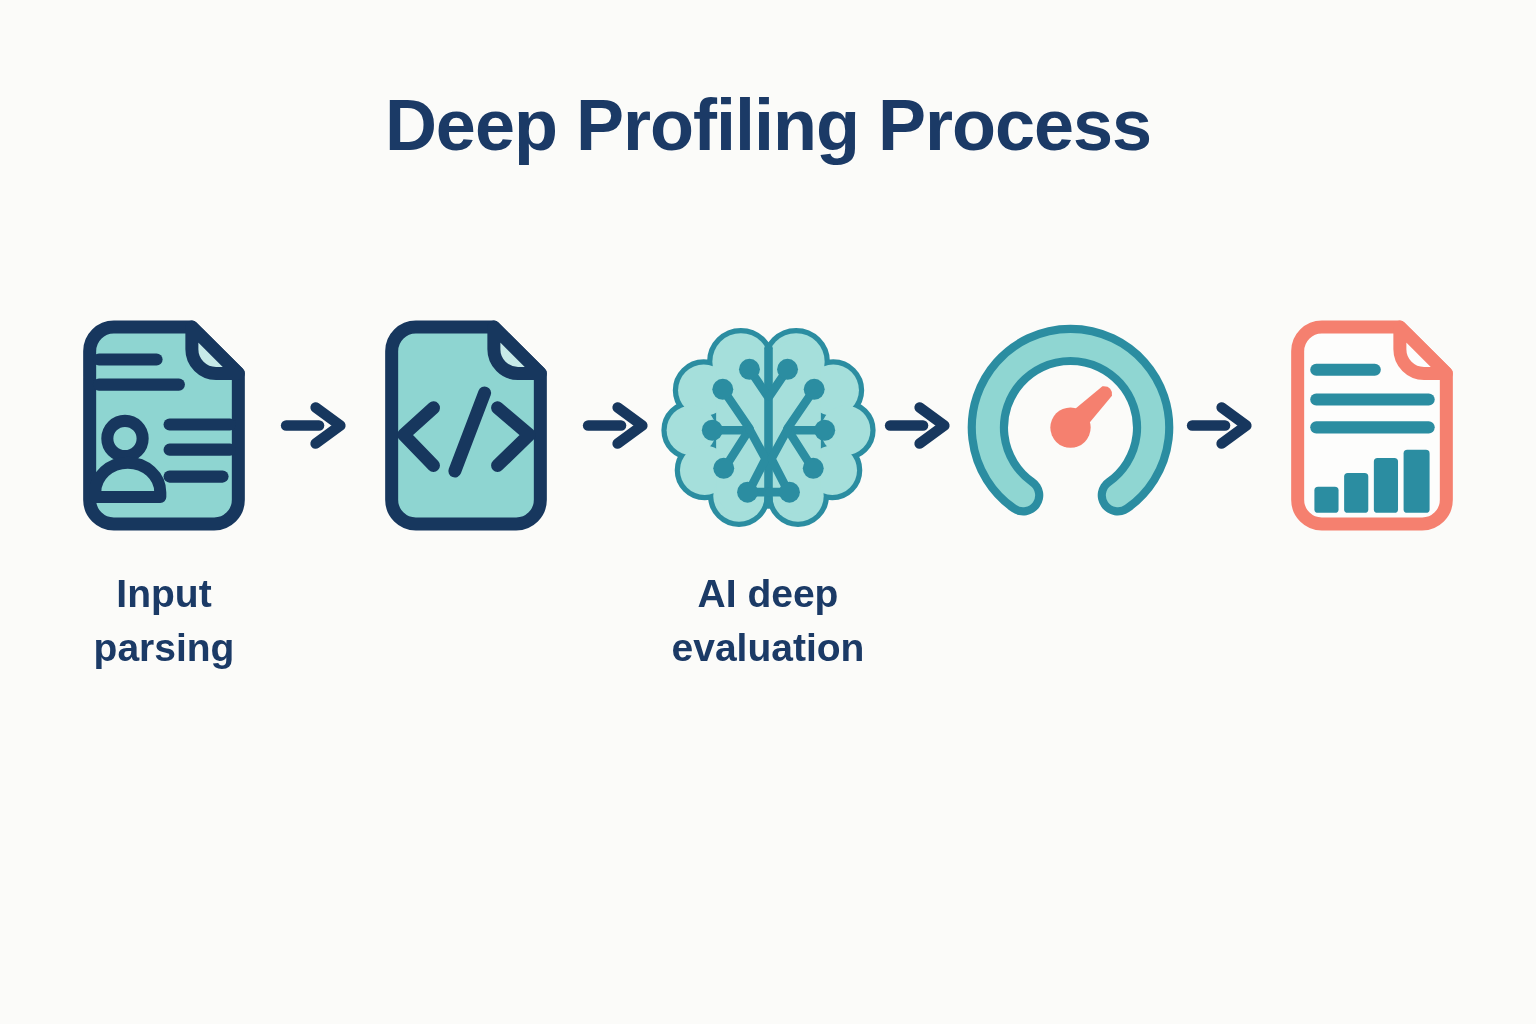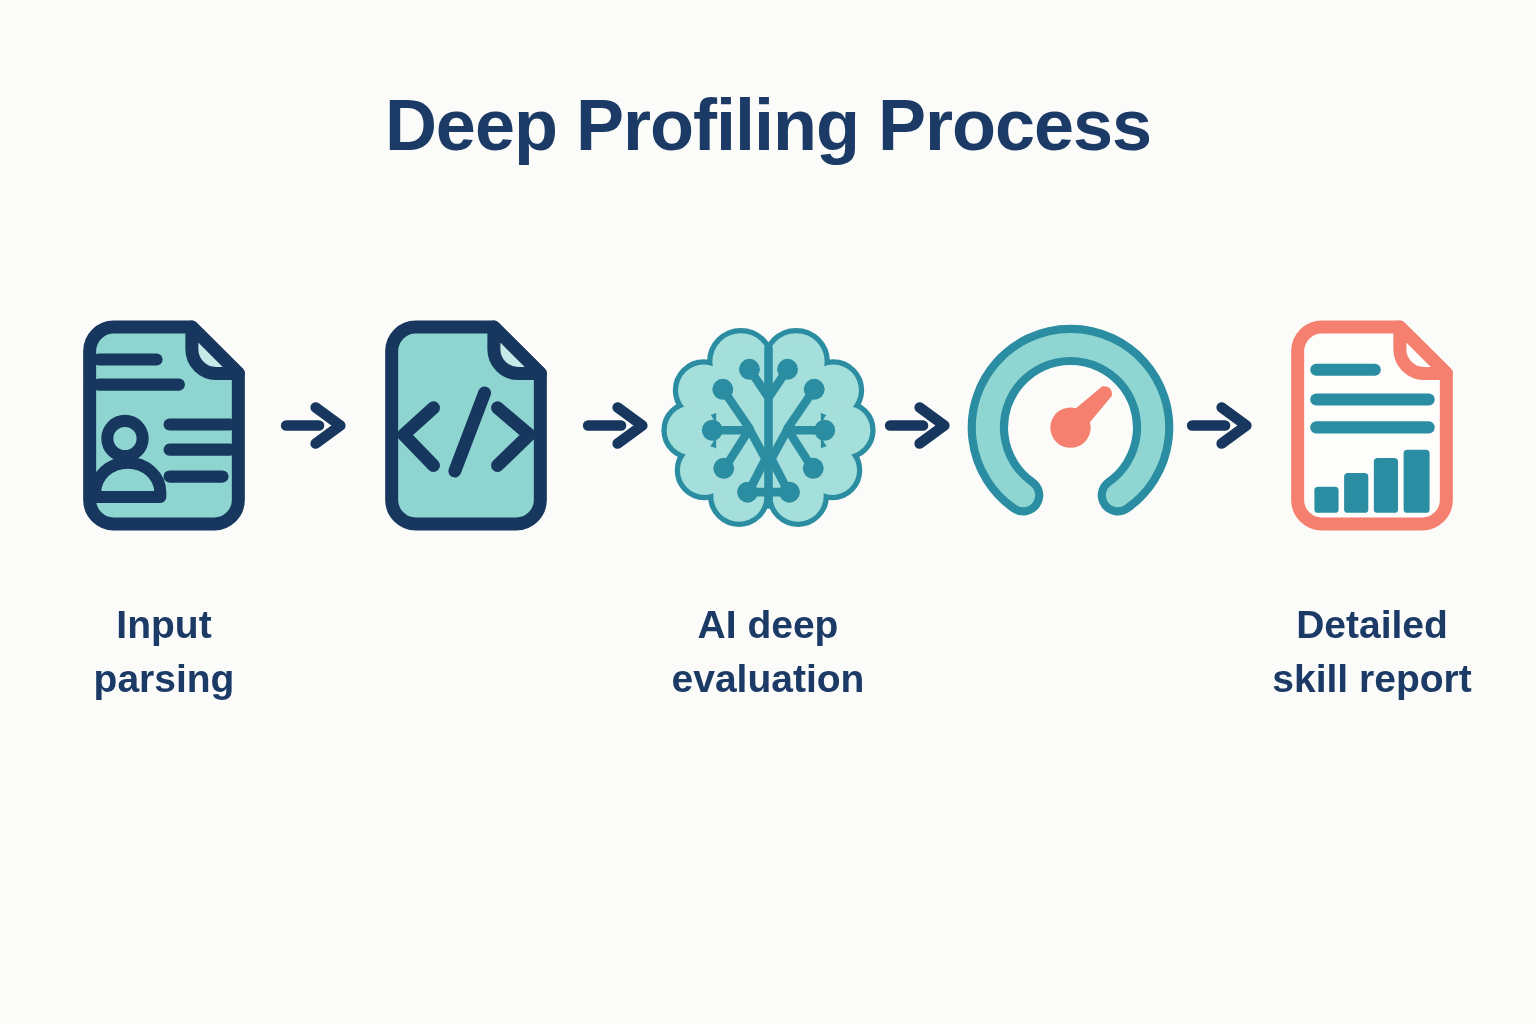--- a/index.html
+++ b/index.html
@@ -41,21 +41,21 @@
   }
   .arrow-box {
     width: 56px;
     height: 226px;
     display: flex;
     align-items: center;
     justify-content: center;
   }
   .arrow-box svg { width: 74px; height: 59px; overflow: visible; }
   .label {
-    margin-top: 60px;
+    margin-top: 29px;
     font-size: 39px;
     font-weight: bold;
     color: #1b3a66;
     text-align: center;
     line-height: 1.38;
     white-space: pre-line;
   }
   
   .doc-svg { width: 186px; height: 223px; }
   .brain-svg { width: 219px; height: 219px; }
@@ -219,17 +219,15 @@
         <path class="doc-fold-coral" d="M130 14 V38 A26 26 0 0 0 156 64 H180 Z"></path>
         <line class="r-teal" x1="40" y1="60" x2="103" y2="60"></line>
         <line class="r-teal" x1="40" y1="92" x2="161" y2="92"></line>
         <line class="r-teal" x1="40" y1="122" x2="161" y2="122"></line>
         <rect class="r-bar" x="38" y="186" width="26" height="28" rx="4"></rect>
         <rect class="r-bar" x="70" y="171" width="26" height="43" rx="4"></rect>
         <rect class="r-bar" x="102" y="155" width="26" height="59" rx="4"></rect>
         <rect class="r-bar" x="134" y="146" width="28" height="68" rx="4"></rect>
       </svg>
     </div>
-    <div class="label">Detailed
-skill report</div>
   </div>
 
 </div>
 
 </body></html>

